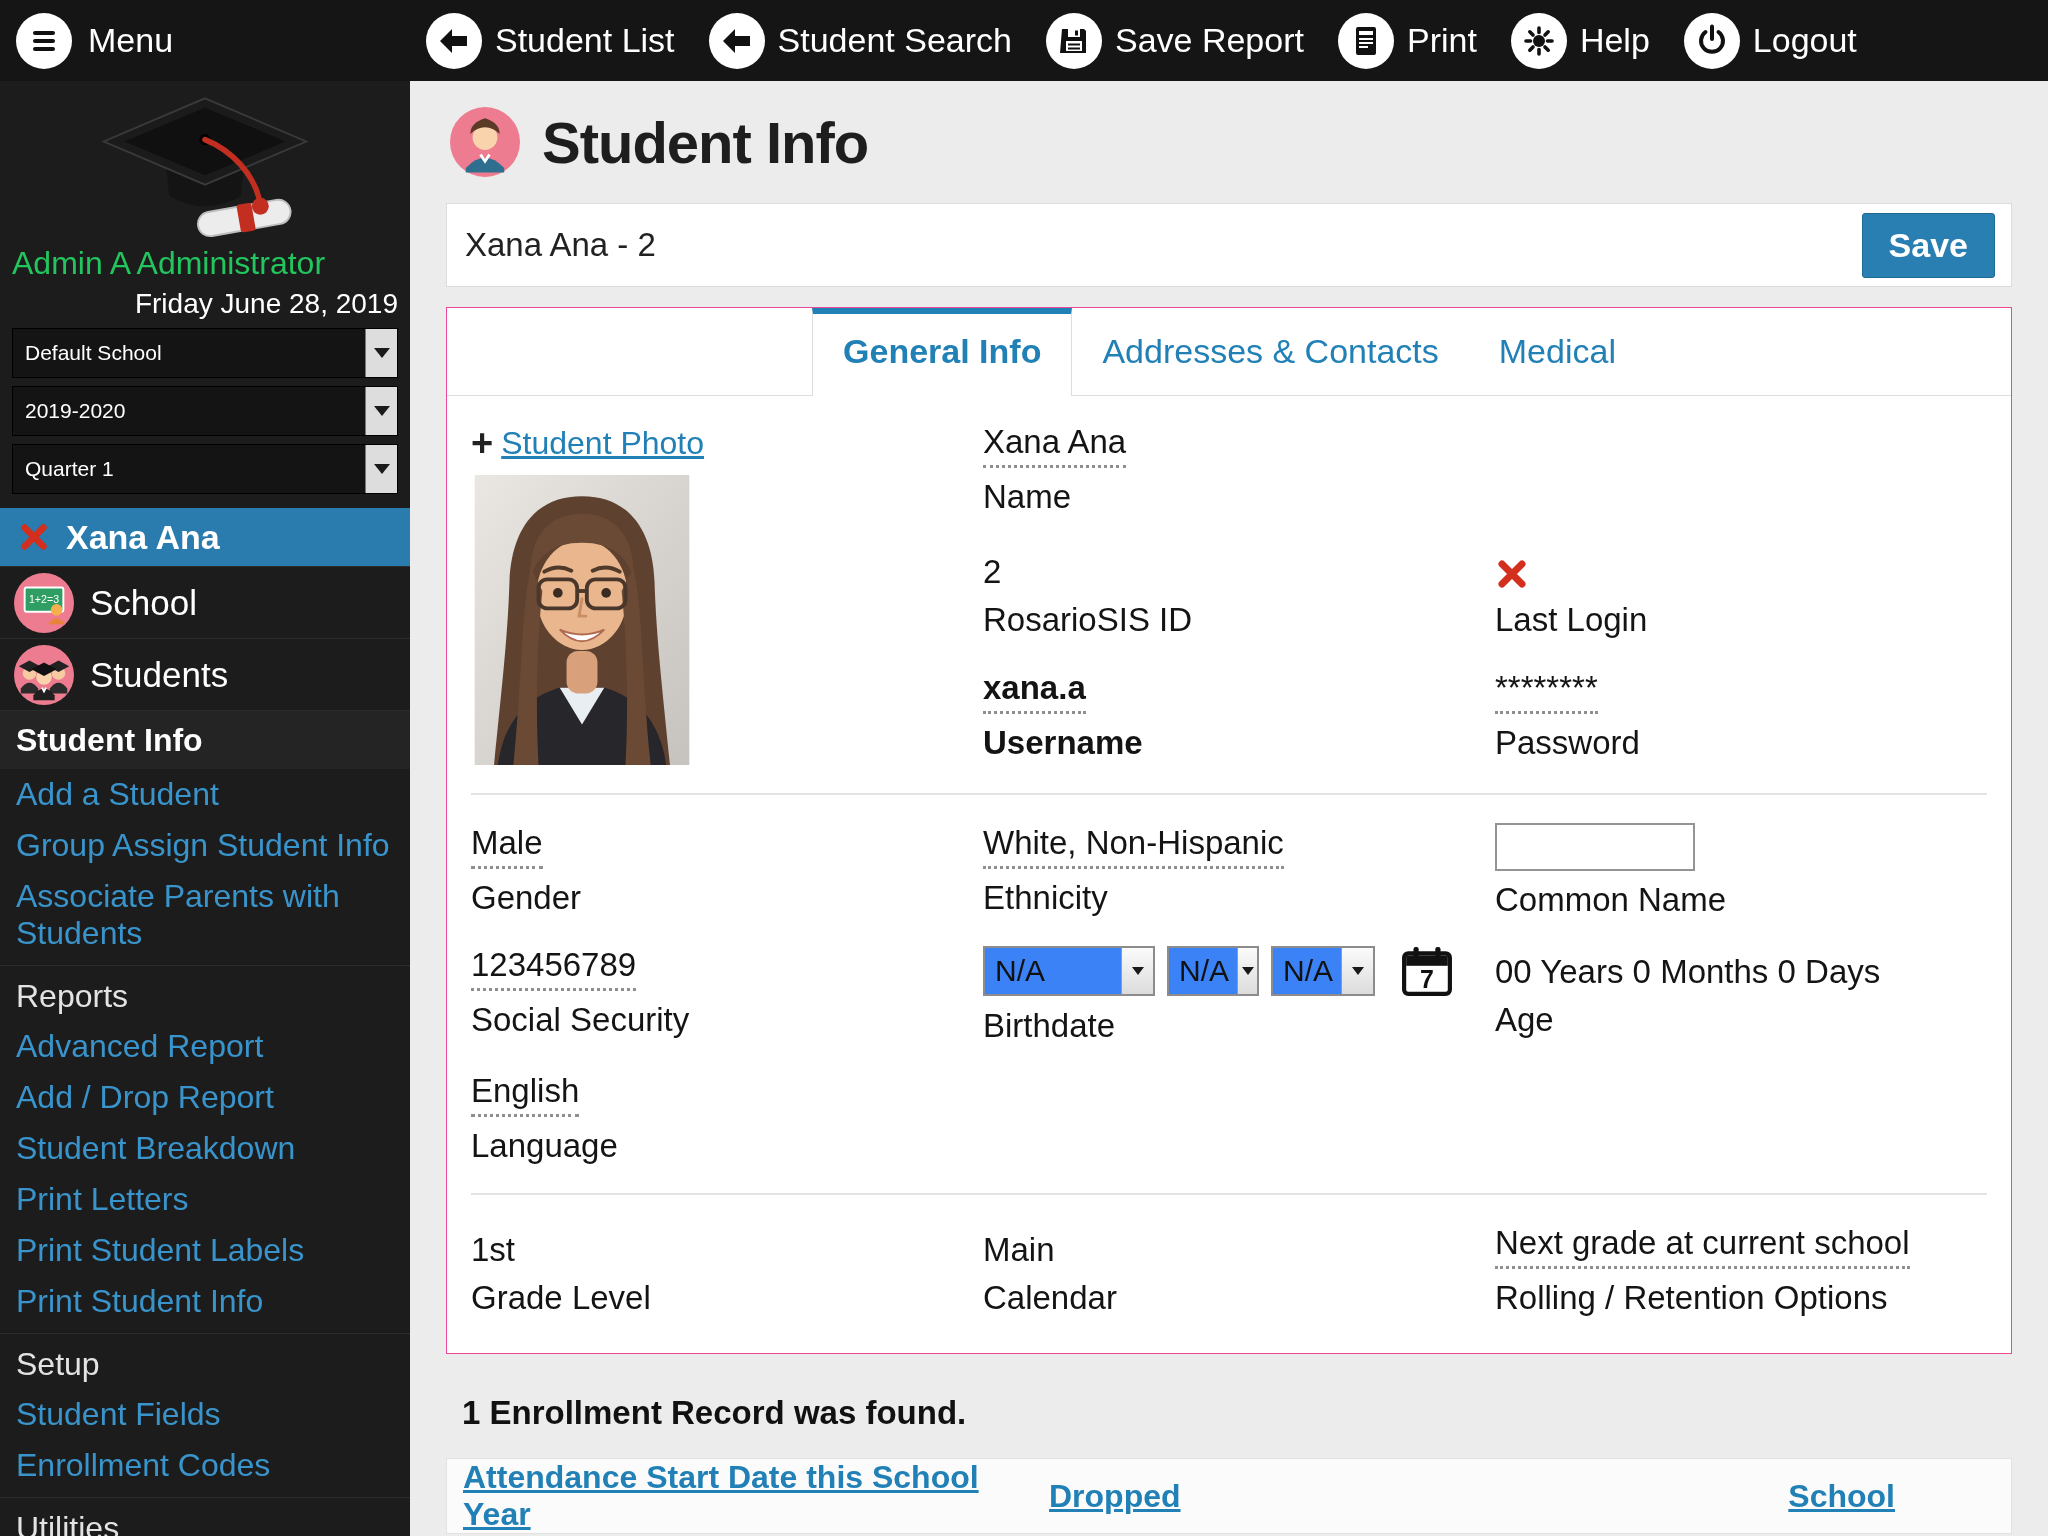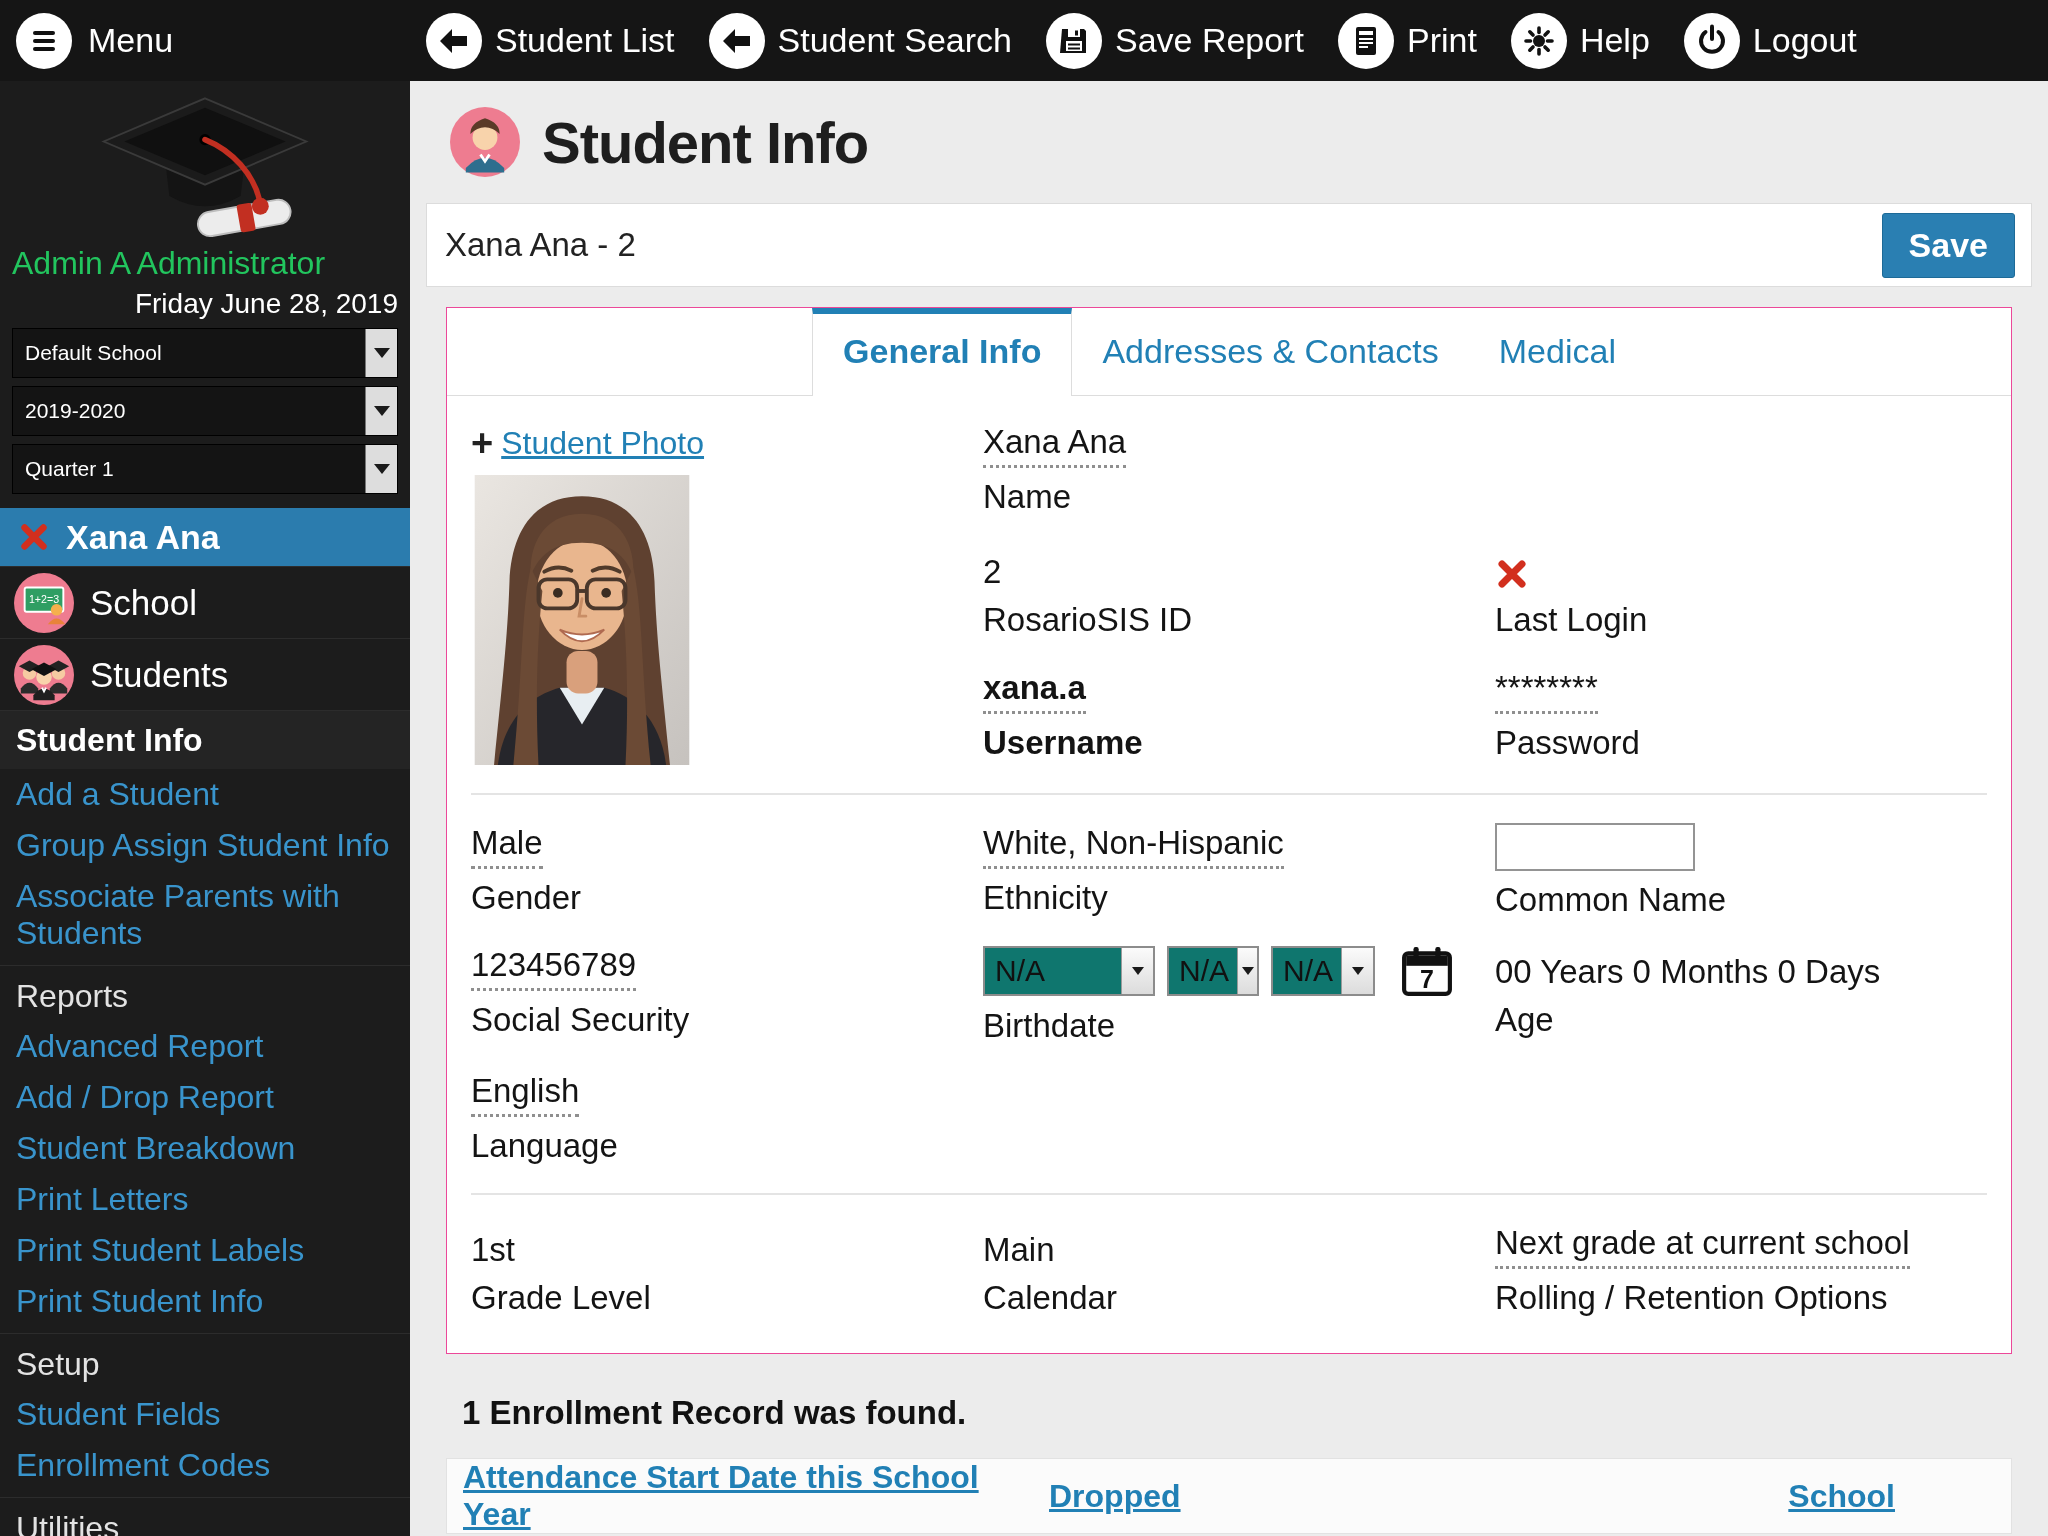--- a/index.html
+++ b/index.html
@@ -37,21 +37,21 @@
   .active-item {border-top:1px solid #2c2c2c;background:#242424;color:#fff;font-weight:bold;
                 font-size:32px;padding:10px 0 10px 16px;line-height:38px;}
   .side-link {display:block;color:#3994cc;font-size:32px;line-height:37px;padding:7px 16px;cursor:pointer;}
   .side-header {color:#e3e3e3;font-size:32px;line-height:37px;padding:12px 16px 6px;
                 border-top:1px solid #2c2c2c;margin-top:6px;}
 
   
   .main {margin-left:410px;height:1455px;position:relative;overflow:hidden;}
   .page-head {display:flex;align-items:center;gap:22px;padding:26px 0 24px 40px;}
   .page-title {font-size:58px;color:#1e1e1e;font-weight:600;letter-spacing:-1px;}
-  .student-bar {margin:2px 16px 0;background:#fff;border:1px solid #dcdcdc;height:84px;
+  .student-bar {margin:2px 36px 0;background:#fff;border:1px solid #dcdcdc;height:84px;
                 display:flex;align-items:center;justify-content:space-between;padding:0 16px 0 18px;}
   .student-bar-name {font-size:33px;color:#222;}
   .save-btn {background:#2a7fb2;border:1px solid #1d6a97;color:#fff;font-weight:bold;font-size:34px;
              padding:12px 26px;border-radius:3px;cursor:pointer;font-family:inherit;}
 
   .panel {margin:20px 36px 0;background:#fff;border:1px solid #ec4899;}
   .tabs {display:flex;justify-content:center;border-bottom:1px solid #ddd;}
   .tab {font-size:34px;color:#2180b5;padding:24px 30px 24px;cursor:pointer;white-space:nowrap;}
   .tab.active {font-weight:bold;border-top:6px solid #2180b5;border-left:1px solid #ddd;
                border-right:1px solid #ddd;margin-bottom:-1px;background:#fff;padding:18px 30px 25px;}
@@ -61,21 +61,21 @@
   .f-value {font-size:33px;color:#141414;min-height:46px;display:flex;align-items:flex-end;gap:10px;}
   .f-value .ed {border-bottom:3px dotted #8f8f8f;padding-bottom:4px;cursor:pointer;}
   .f-label {font-size:33px;color:#141414;margin-top:10px;}
   .divider {border:0;border-top:2px solid #e4e4e4;margin:28px 0;}
   .photo-add {font-size:32px;margin-bottom:10px;display:flex;align-items:center;gap:8px;}
   .photo-add .plus {color:#222;font-weight:bold;font-size:38px;}
   .photo-add .lbl {color:#2180b5;text-decoration:underline;cursor:pointer;}
   .cn-input {width:200px;height:48px;border:2px solid #949494;font-size:30px;padding:0 10px;
              background:#fff;font-family:inherit;}
   .bd-row {display:flex;align-items:center;gap:12px;}
-  .mini-select {display:flex;align-items:center;justify-content:space-between;background:#0f766e;
+  .mini-select {display:flex;align-items:center;justify-content:space-between;background:#3b82f6;
                 border:2px solid #8c8c8c;height:50px;font-size:30px;color:#111;padding-left:10px;cursor:pointer;}
   .ms-arrow {width:32px;align-self:stretch;border-left:1px solid #9a9a9a;margin-left:8px;
              background:linear-gradient(#fbfbfb,#dcdcdc);display:flex;align-items:center;justify-content:center;}
   .w-month {width:172px;} .w-day {width:92px;} .w-year {width:104px;}
   .cal-btn {margin-left:14px;cursor:pointer;display:flex;}
 
   .enr-found {margin:40px 36px 0;padding-left:16px;font-size:33px;font-weight:bold;color:#111;}
   .enr-head {margin:26px 36px 0;background:#fbfbfb;border:1px solid #e2e2e2;display:flex;
              align-items:center;min-height:74px;padding:0 16px;}
   .enr-col {color:#2180b5;font-size:32px;font-weight:bold;text-decoration:underline;cursor:pointer;}

